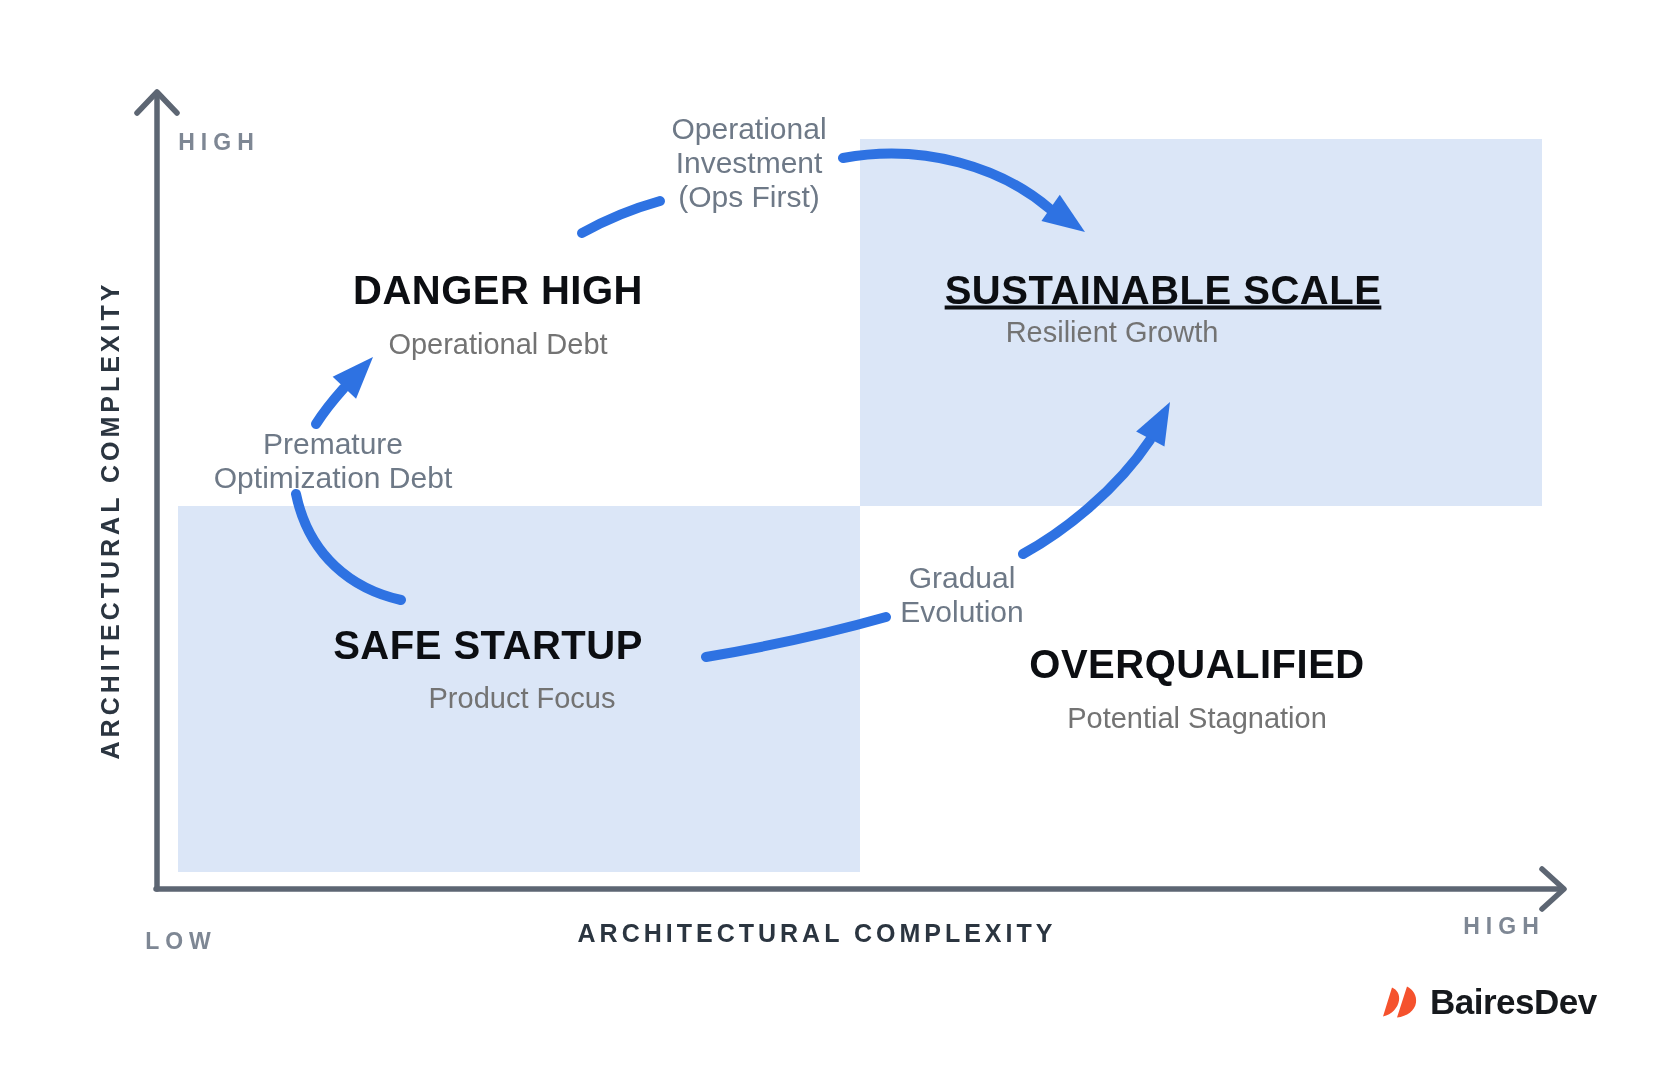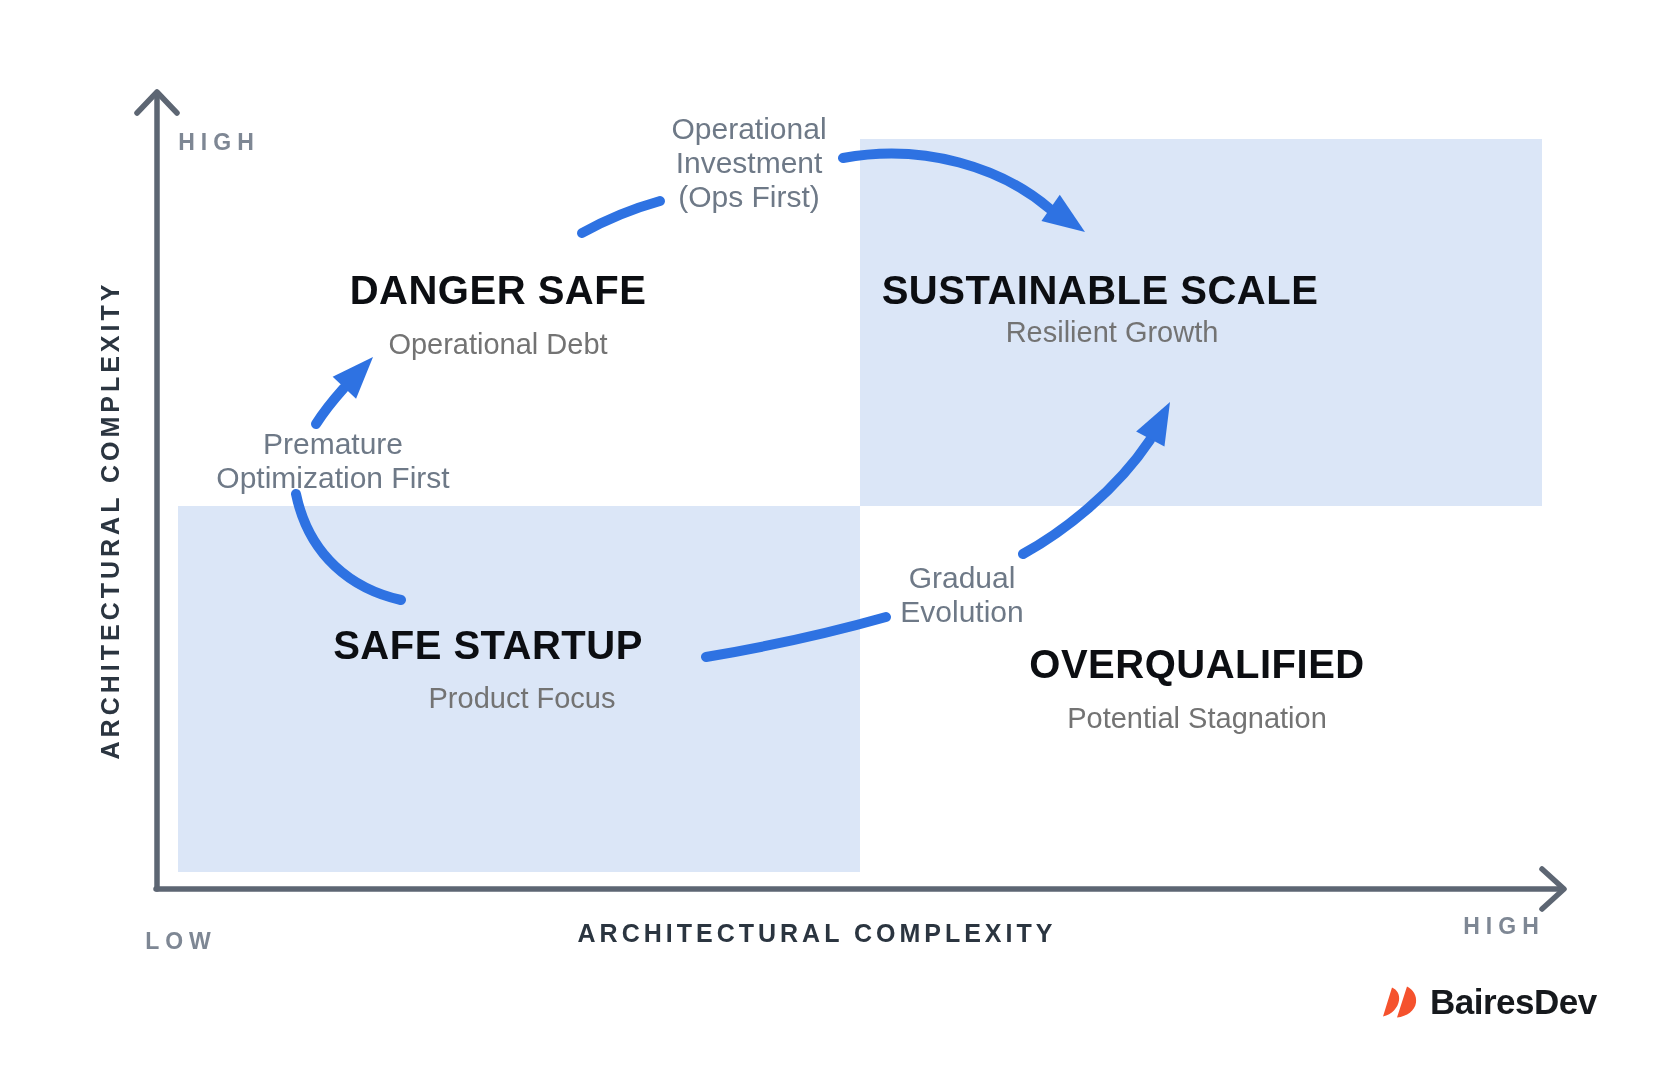--- a/index.html
+++ b/index.html
@@ -15,21 +15,21 @@
   .quad-title{font-size:40px;font-weight:700;color:#0c0e12;letter-spacing:.5px;}
   .quad-sub{font-size:29px;font-weight:400;color:#737373;}
   .arrow-label{font-size:30px;font-weight:400;color:#6e7987;line-height:34px;}
   .end-label{font-size:23px;font-weight:700;color:#7e8794;letter-spacing:6px;}
   .axis-title{font-size:25px;font-weight:700;color:#2b3540;letter-spacing:4px;}
   .y-axis-title{left:110px;top:520px;transform:translate(-50%,-50%) rotate(-90deg);}
   .logo{position:absolute;left:1382px;top:982px;display:flex;align-items:center;gap:10px;}
   .logo-text{font-size:35px;font-weight:700;color:#16191d;letter-spacing:-.5px;}
   
   .t-danger{left:498px;top:290px;}   .s-danger{left:498px;top:344px;}
-  .t-sustain{left:1100px;top:290px;} .s-sustain{left:1112px;top:332px;}
+  .t-sustain{left:1163px;top:290px;text-decoration:underline;} .s-sustain{left:1112px;top:332px;}
   .t-safe{left:488px;top:645px;}     .s-safe{left:488px;top:698px;margin-left:34px;}
   .t-over{left:1197px;top:664px;}    .s-over{left:1197px;top:718px;}
   .l-corrective{left:749px;top:163px;}
   .l-premature{left:333px;top:461px;}
   .l-gradual{left:962px;top:595px;}
   .p-high-top{left:219px;top:142px;}
   .p-low{left:181px;top:926px;margin-top:15px;}
   .p-high-right{left:1504px;top:926px;}
   .p-x-title{left:817px;top:933px;}
 </style>
@@ -67,35 +67,35 @@
     </g>
   </svg>
 
   <div class="centered end-label p-high-top">HIGH</div>
   <div class="centered end-label p-low">LOW</div>
   <div class="centered end-label p-high-right">HIGH</div>
 
   <div class="centered axis-title y-axis-title">ARCHITECTURAL COMPLEXITY</div>
   <div class="centered axis-title p-x-title">ARCHITECTURAL COMPLEXITY</div>
 
-  <div class="centered quad-title t-danger">DANGER SAFE</div>
+  <div class="centered quad-title t-danger">DANGER HIGH</div>
   <div class="centered quad-sub s-danger">Operational Debt</div>
 
   <div class="centered quad-title t-sustain">SUSTAINABLE SCALE</div>
   <div class="centered quad-sub s-sustain">Resilient Growth</div>
 
   <div class="centered quad-title t-safe">SAFE STARTUP</div>
   <div class="centered quad-sub s-safe">Product Focus</div>
 
   <div class="centered quad-title t-over">OVERQUALIFIED</div>
   <div class="centered quad-sub s-over">Potential Stagnation</div>
 
   <div class="centered arrow-label l-premature">
     <div>Premature</div>
-    <div>Optimization First</div>
+    <div>Optimization Debt</div>
   </div>
   <div class="centered arrow-label l-corrective">
     <div>Operational</div>
     <div>Investment</div>
     <div>(Ops First)</div>
   </div>
   <div class="centered arrow-label l-gradual">
     <div>Gradual</div>
     <div>Evolution</div>
   </div>

